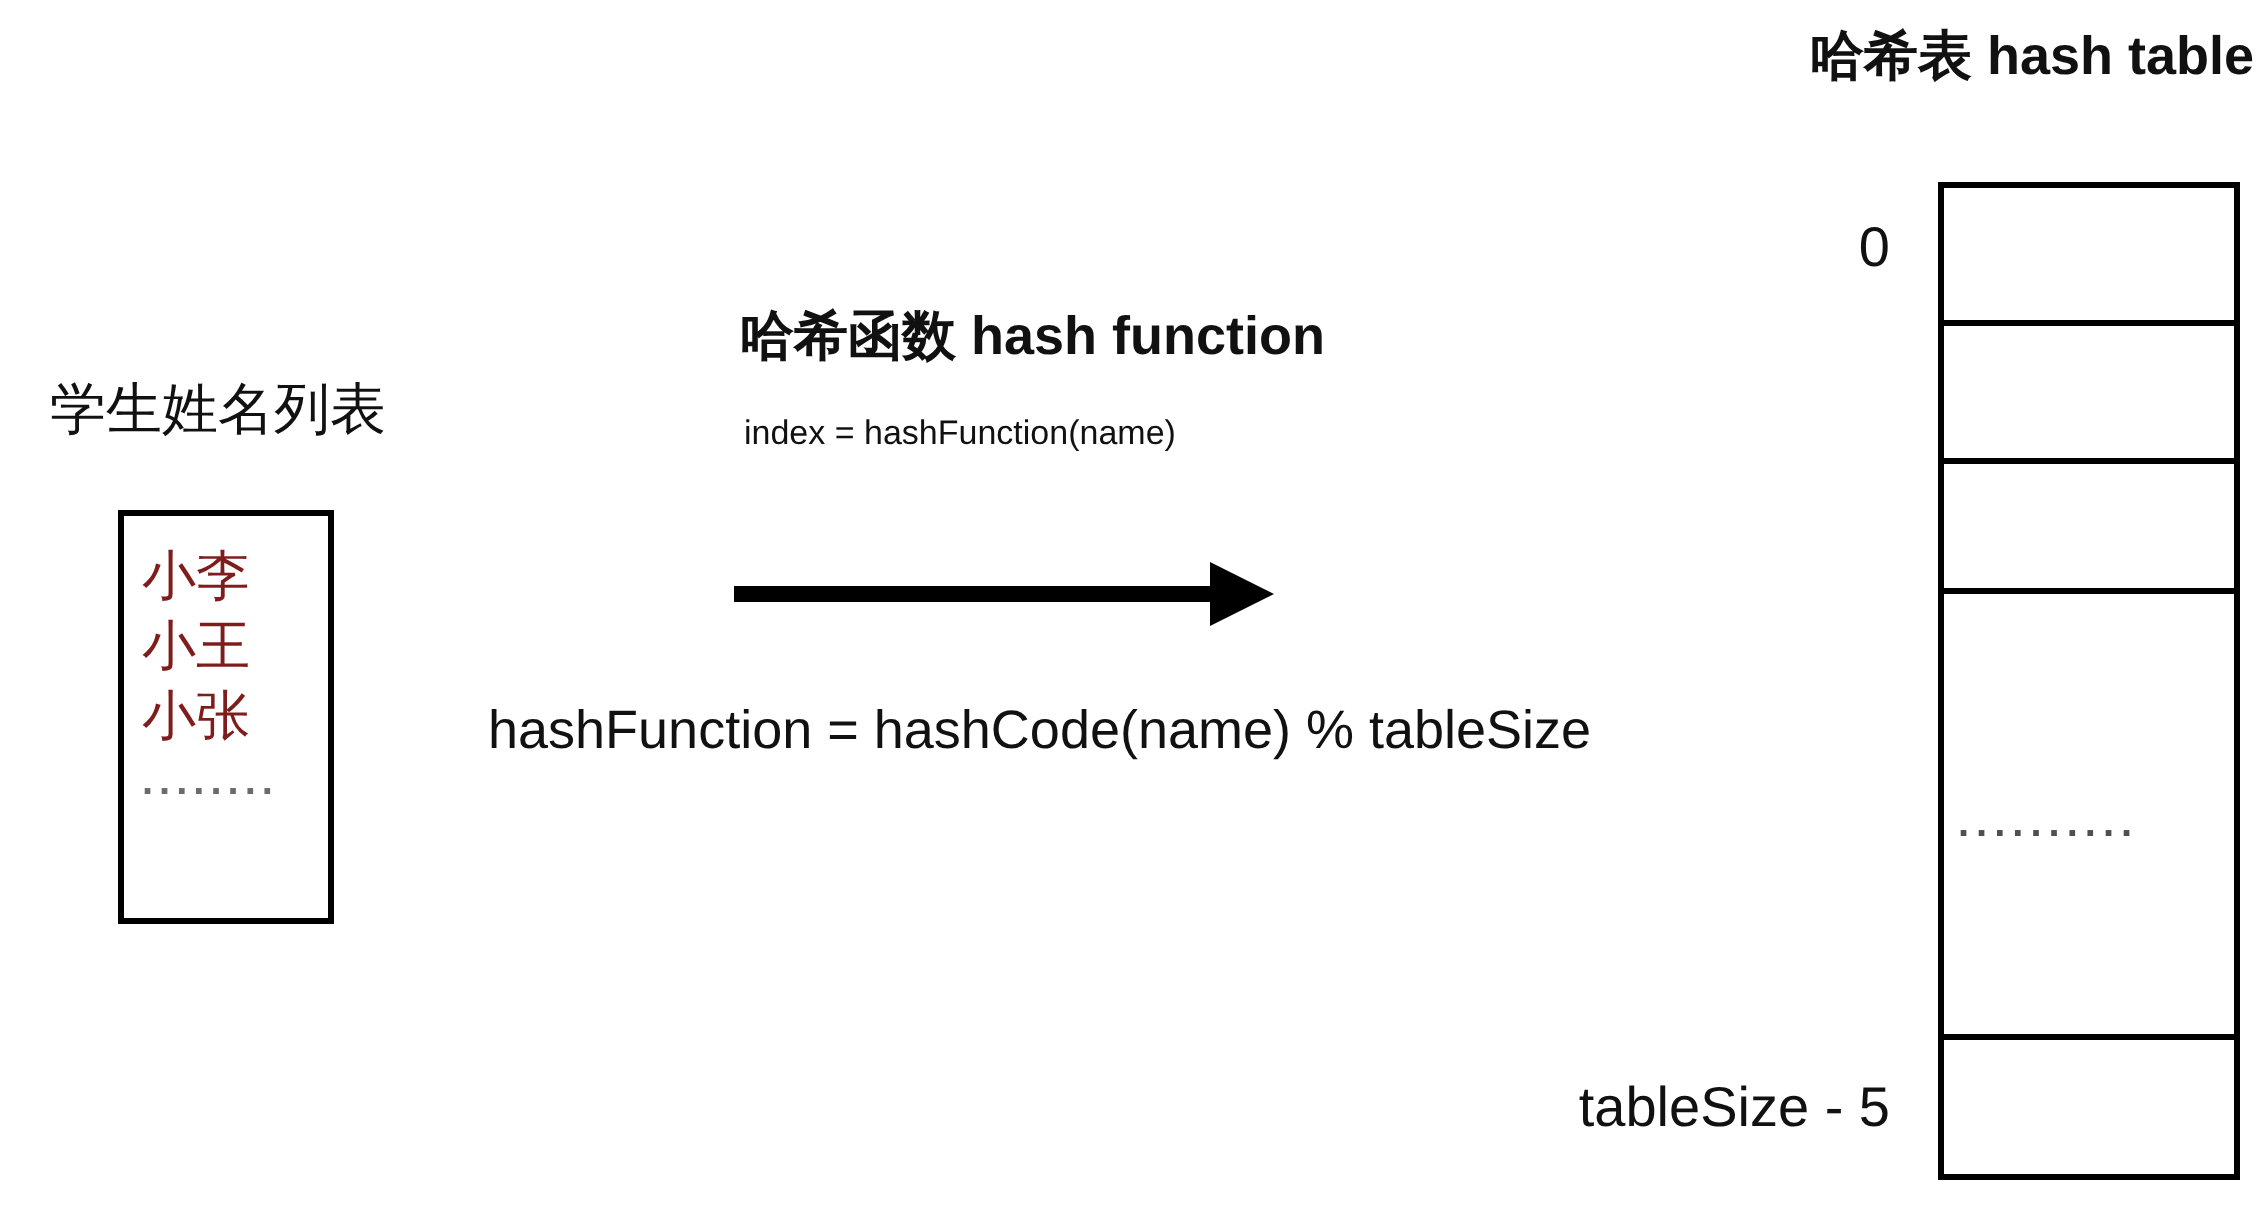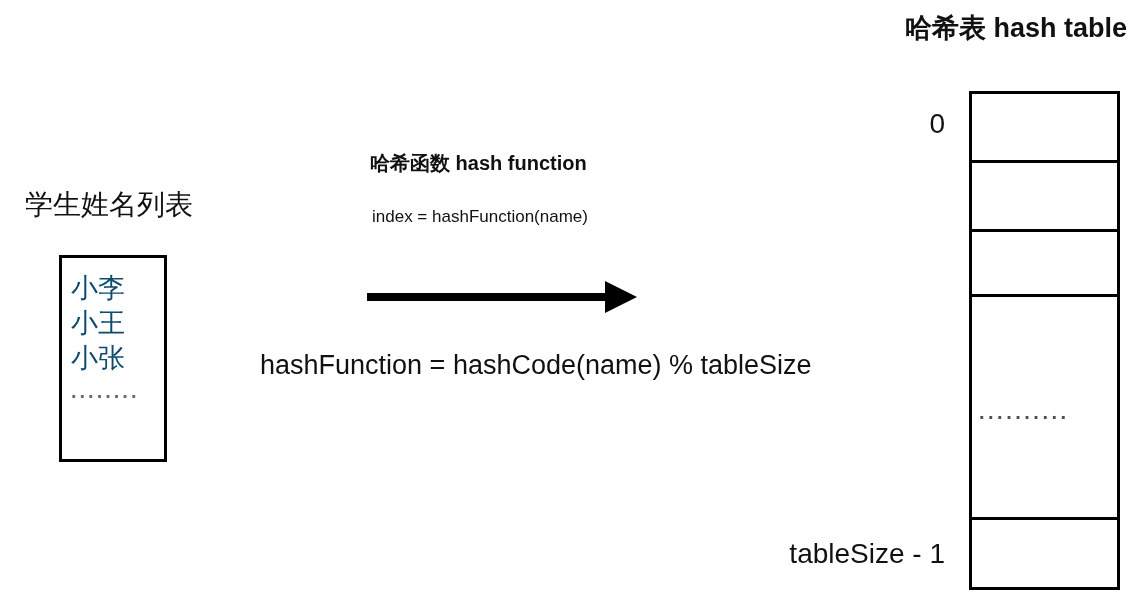--- a/index.html
+++ b/index.html
@@ -41,57 +41,57 @@
     top: 255px;
     width: 108px;
     height: 207px;
     box-sizing: border-box;
     border: 3px solid #000000;
     padding: 13px 0 0 9px;
   }
   .name-line {
     font-size: 27px;
     line-height: 35px;
-    color: #0c4a6e;
+    color: #7f1d1d;
     white-space: nowrap;
   }
   .name-dots {
     font-size: 20px;
     font-weight: bold;
     letter-spacing: 3px;
     line-height: 26px;
     margin-top: 2px;
     color: #6b6b6b;
     white-space: nowrap;
   }
 
   
   .mid-heading {
     position: absolute;
     left: 370px;
     top: 150px;
-    font-size: 20px;
+    font-size: 27px;
     font-weight: bold;
     white-space: nowrap;
   }
   .formula-index {
     position: absolute;
     left: 372px;
     top: 207px;
     font-size: 17px;
     white-space: nowrap;
   }
   .arrow-svg {
     position: absolute;
     left: 366px;
     top: 281px;
   }
   .formula-hash {
     position: absolute;
-    left: 260px;
+    left: 244px;
     top: 350px;
     font-size: 27px;
     white-space: nowrap;
     text-align: center;
   }
 
   
   .idx-label {
     position: absolute;
     right: 189px;
@@ -157,21 +157,21 @@
 
   <svg class="arrow-svg" width="271" height="32" viewBox="0 0 271 32">
     <rect x="1" y="12" width="240" height="8" fill="#000000"></rect>
     <polygon points="239,0 271,16 239,32" fill="#000000"></polygon>
   </svg>
 
   <div class="formula-hash">hashFunction = hashCode(name) % tableSize</div>
 
   <div class="idx-label idx-top">0</div>
 
-  <div class="idx-label idx-bottom">tableSize - 1</div>
+  <div class="idx-label idx-bottom">tableSize - 5</div>
 
   <div class="hash-table">
     <div class="ht-cell c1">
       <span class="cell-content"></span>
     </div>
     <div class="ht-cell c2">
       <span class="cell-content"></span>
     </div>
     <div class="ht-cell c3">
       <span class="cell-content"></span>

